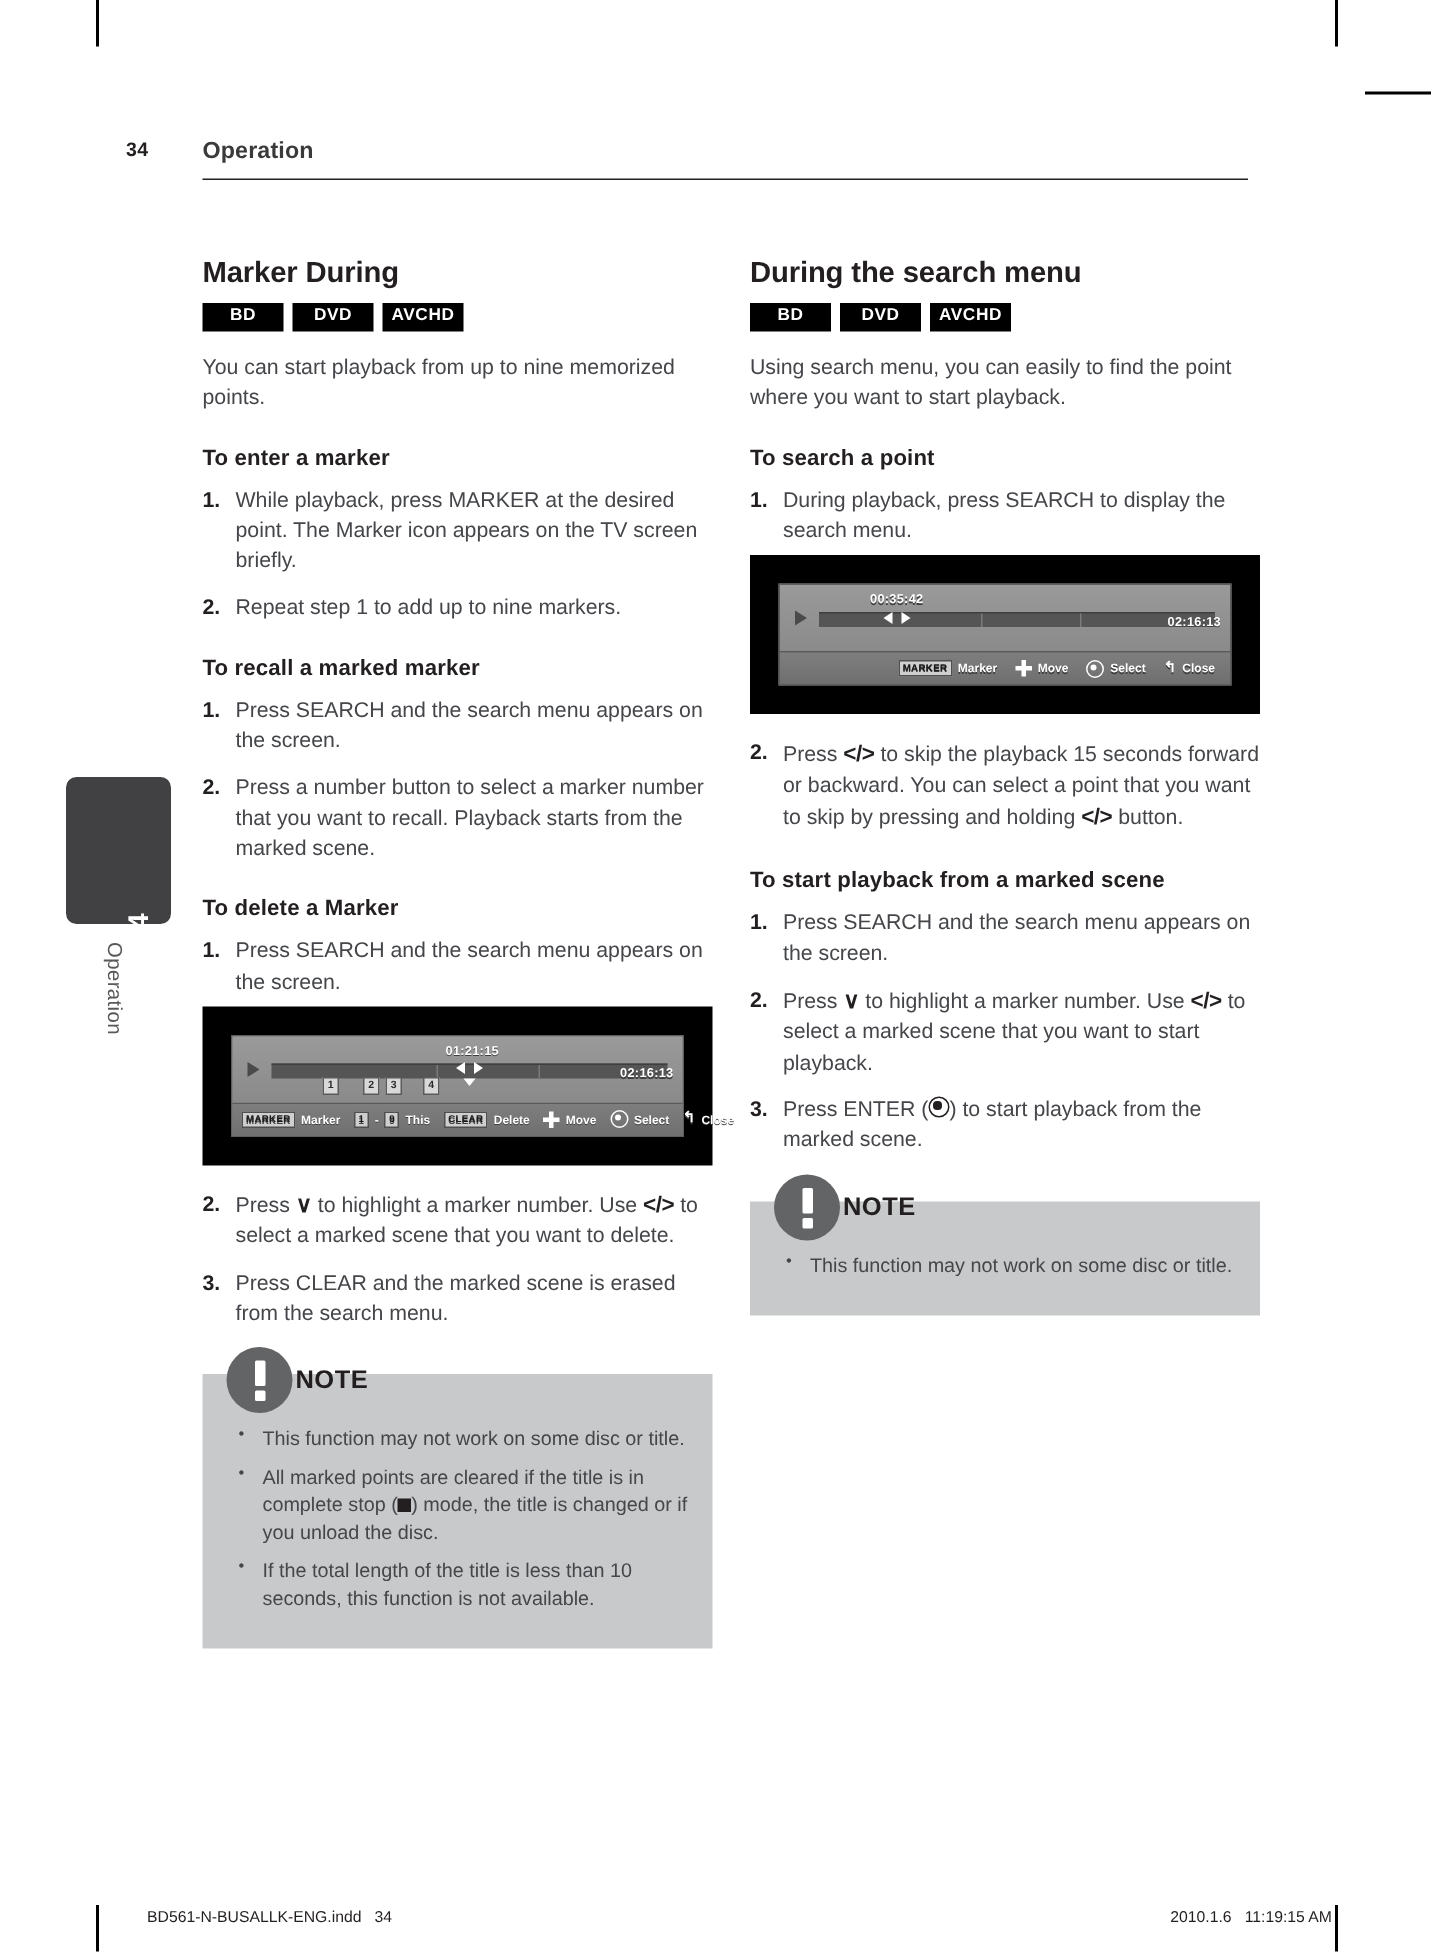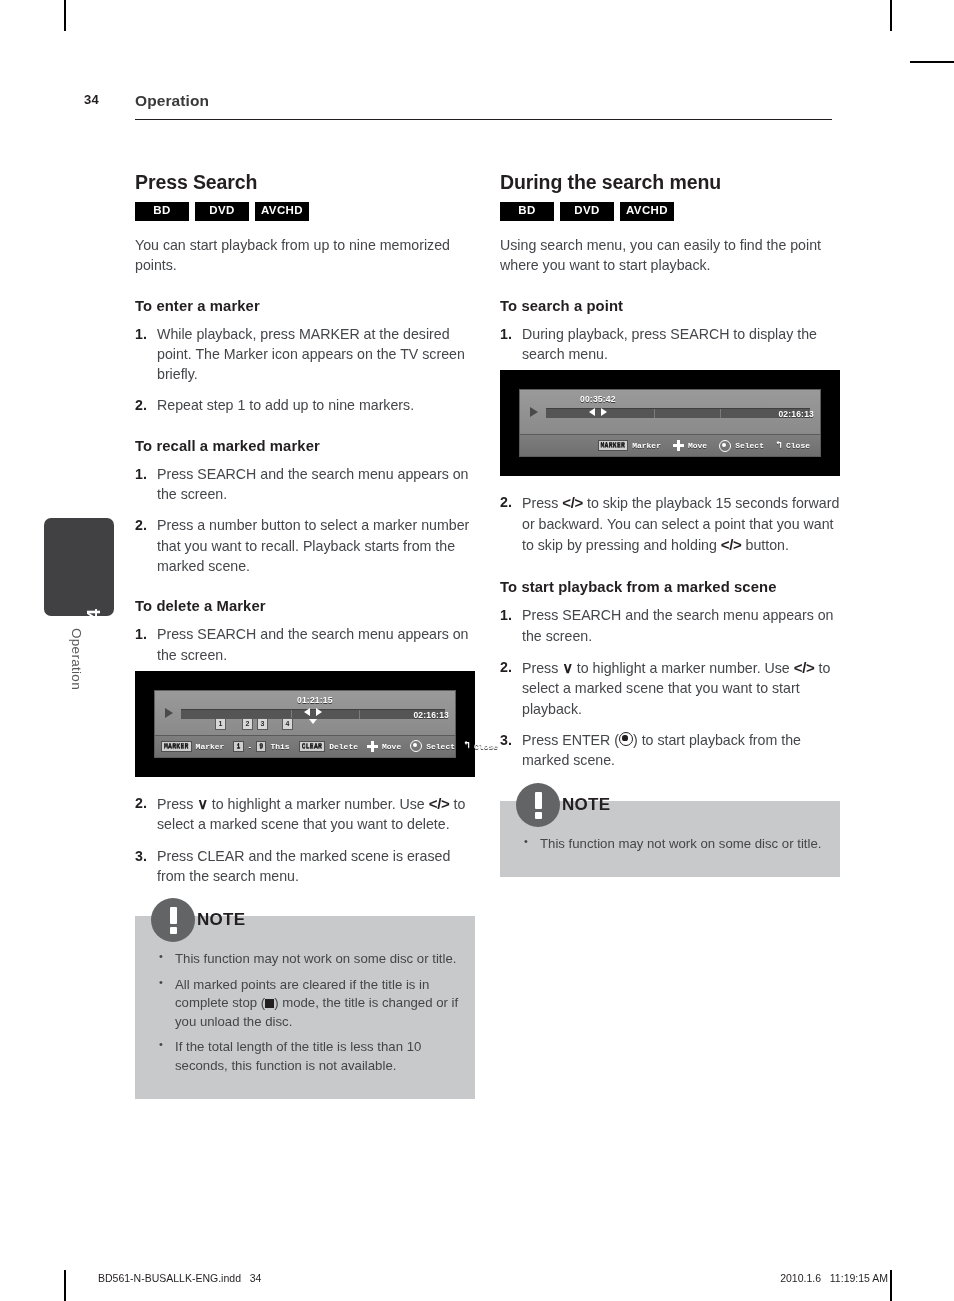--- a/index.html
+++ b/index.html
@@ -313,21 +313,20 @@
   .osd-bottom.right-align { justify-content: flex-end; padding-right: 10px; gap: 12px; }
   .osd-item {
     display: flex;
     align-items: center;
     gap: 4px;
     font-size: 8px;
     font-weight: bold;
     color: #ffffff;
     text-shadow: 0 1px 0 #3d3d3d;
     white-space: nowrap;
-    font-family: Liberation Mono, monospace;
   }
   .osd-btn {
     background: #cfcfcf;
     color: #1a1a1a;
     border: 1px solid #4f4f4f;
     font-size: 6.5px;
     font-weight: bold;
     line-height: 9px;
     padding: 0 2px;
     letter-spacing: .2px;
@@ -470,21 +469,21 @@
   <div class="header-rule"></div>
 </div>
 
 <div class="chapter-tab">
   <div class="chapter-num">4</div>
 </div>
 <div class="chapter-label">Operation</div>
 
 <div class="col col-left">
 
-  <h2 class="section-title">Press Search</h2>
+  <h2 class="section-title">Marker During</h2>
 
   <div class="badges">
     <span class="badge">BD</span>
     <span class="badge">DVD</span>
     <span class="badge">AVCHD</span>
   </div>
 
   <p class="intro">You can start playback from up to nine memorized points.</p>
 
   <h3 class="sub-title">To enter a marker</h3>

